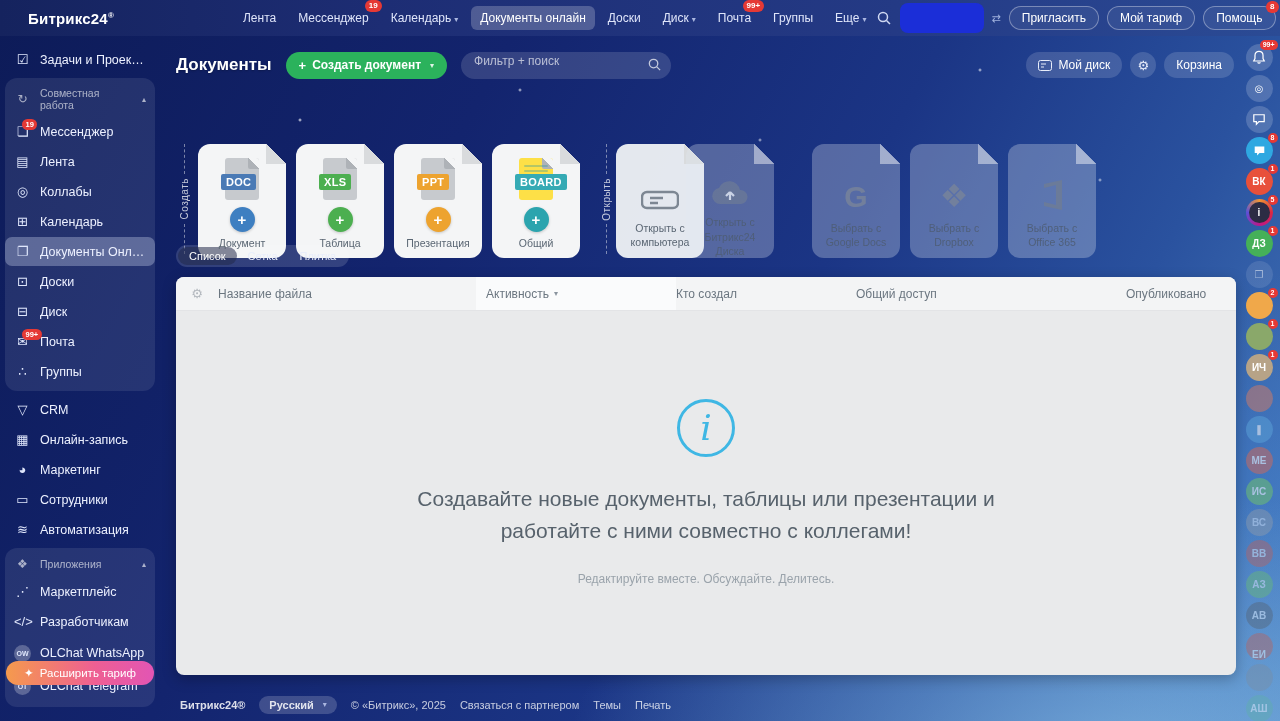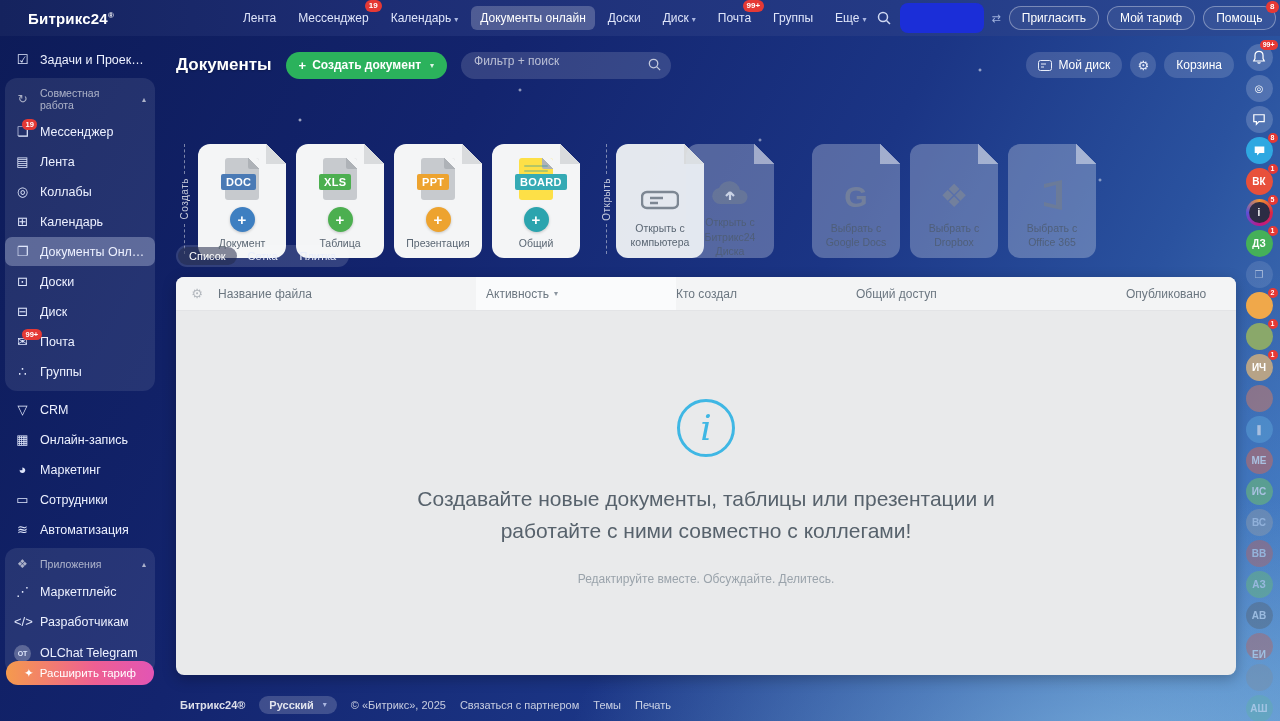--- a/index.html
+++ b/index.html
@@ -283,20 +283,24 @@
         </div>
       <div class="sb-item">
           <span class="ic">⋰</span>
           <span class="lbl">Маркетплейс</span>
         </div>
       <div class="sb-item">
           <span class="ic">&lt;/&gt;</span>
           <span class="lbl">Разработчикам</span>
         </div>
       <div class="sb-item">
+          <span class="ic"><span class="mini-circ">OW</span></span>
+          <span class="lbl">OLChat WhatsApp</span>
+        </div>
+      <div class="sb-item">
           <span class="ic"><span class="mini-circ">OT</span></span>
           <span class="lbl">OLChat Telegram</span>
         </div>
     </div>
 
   </div>
   <div class="upgrade-btn">
       <span>✦</span>
       <span>Расширить тариф</span>
     </div>

